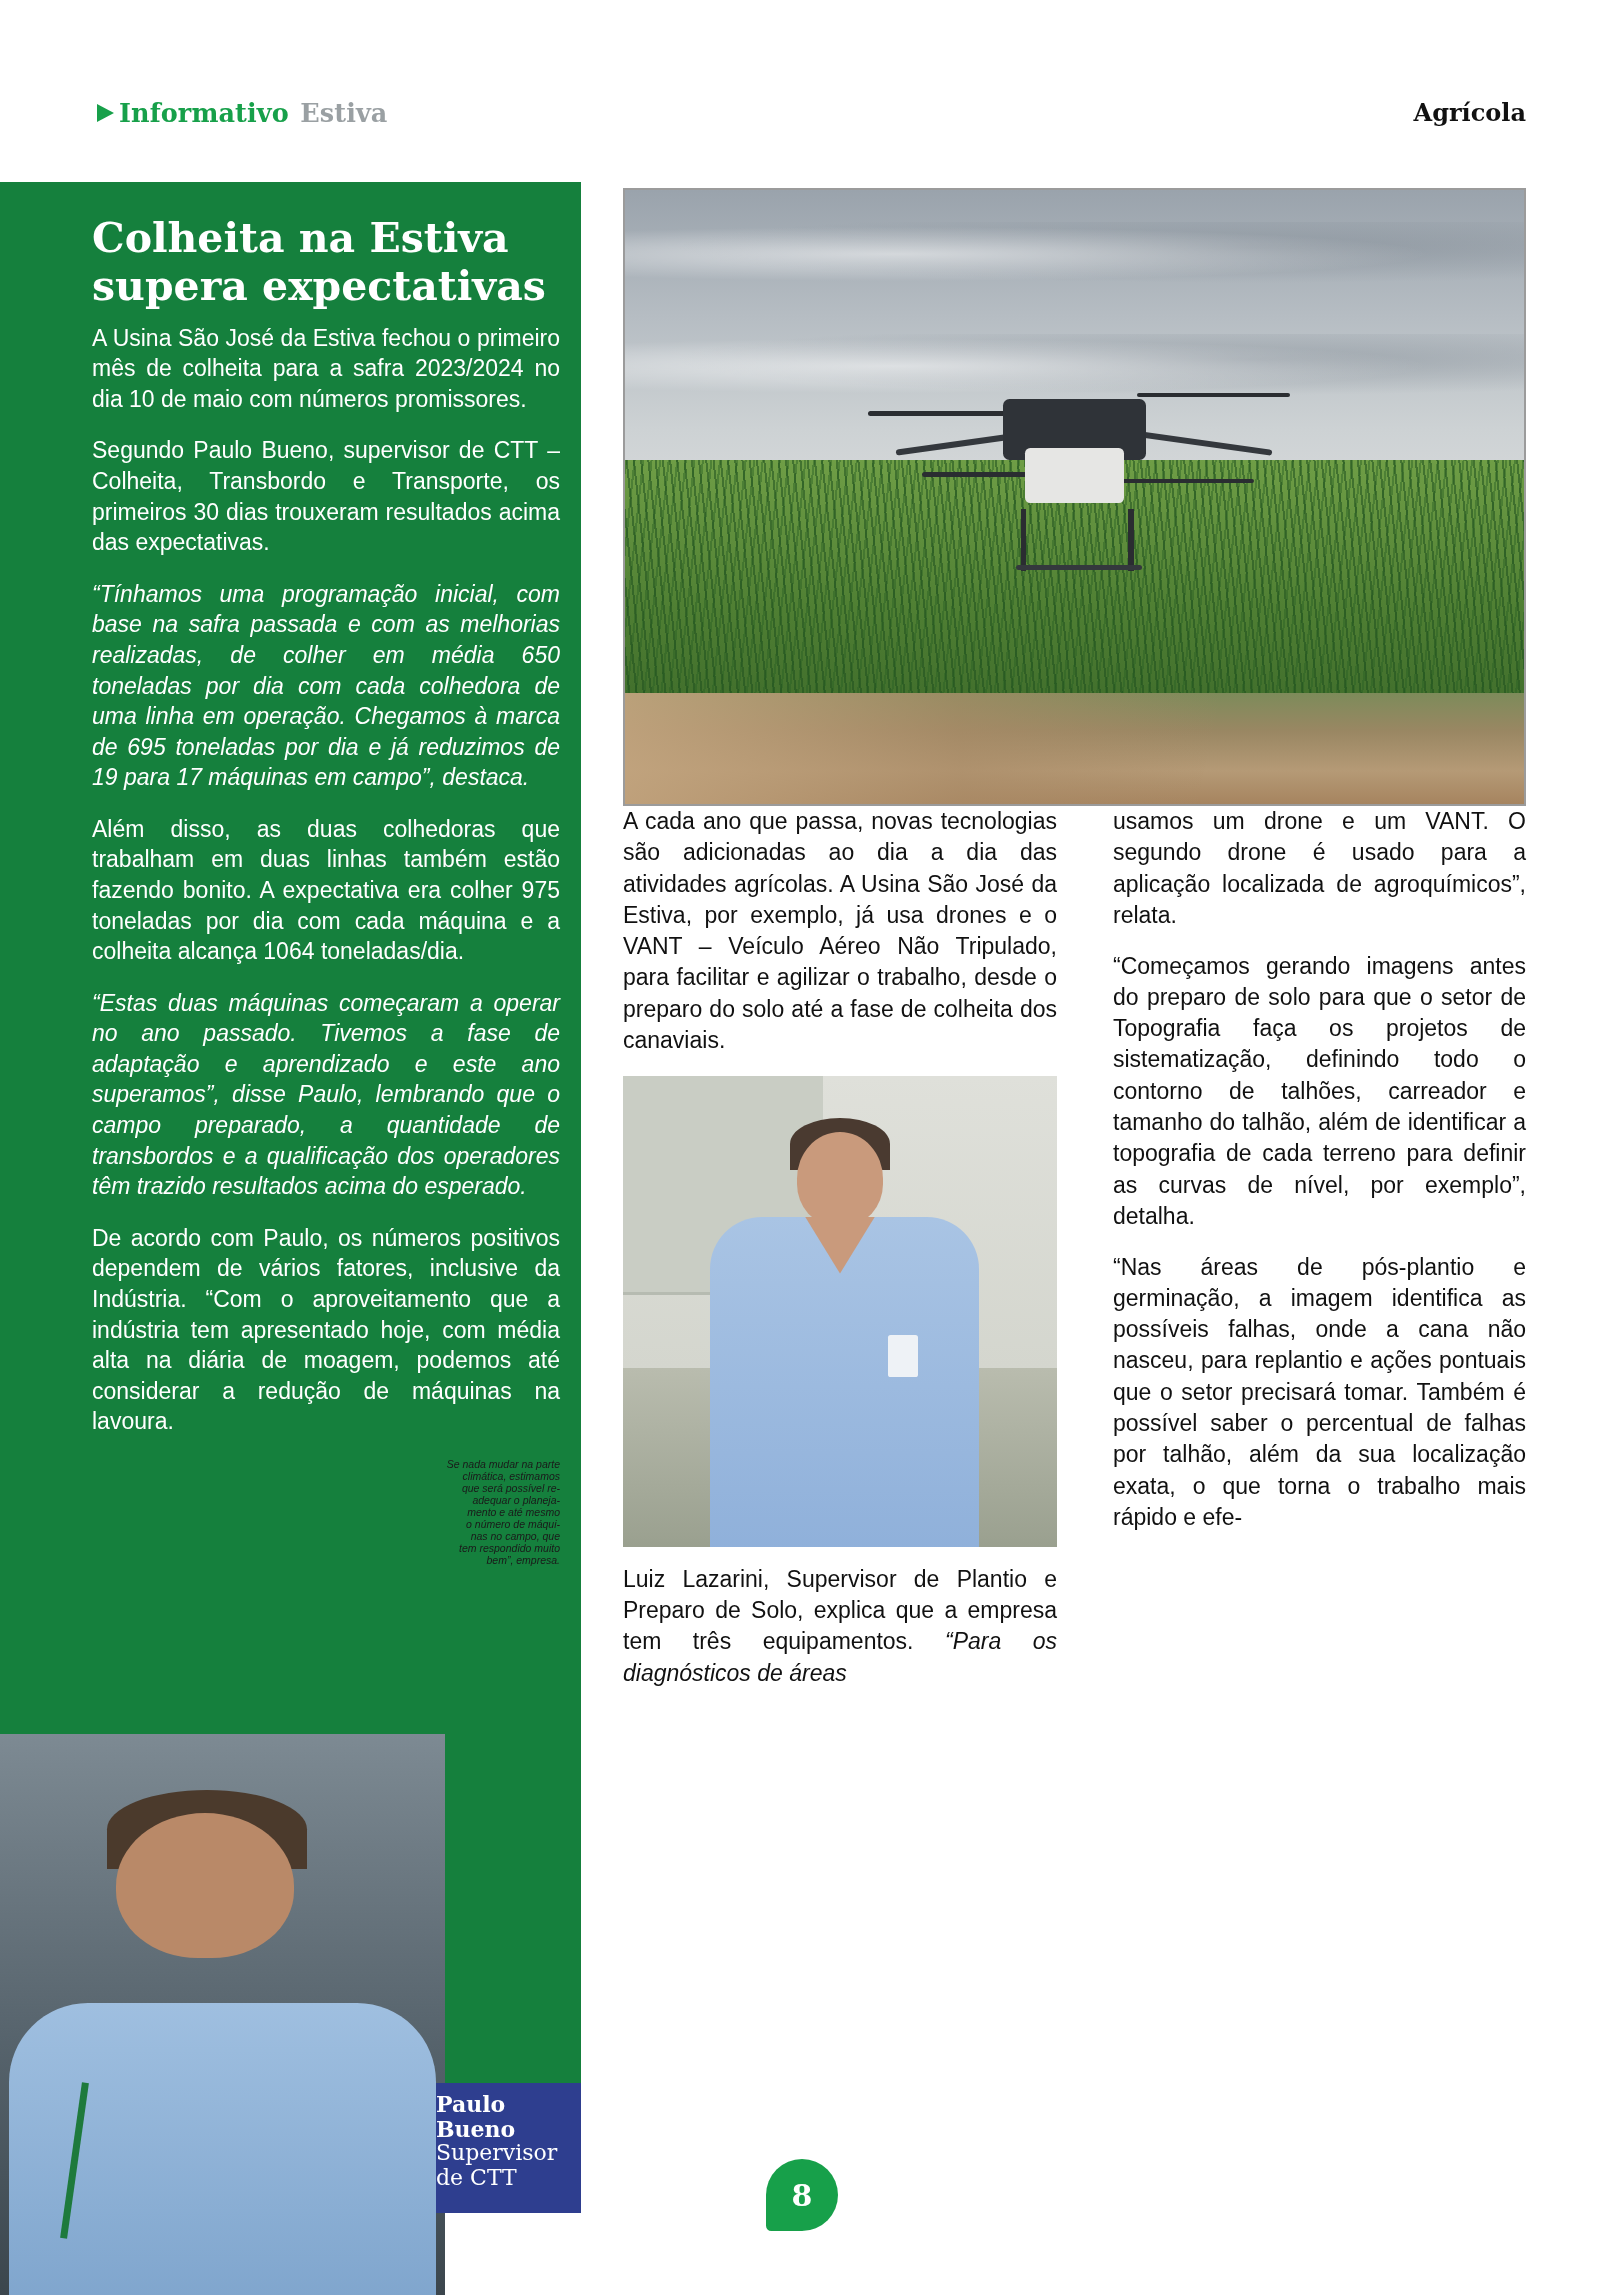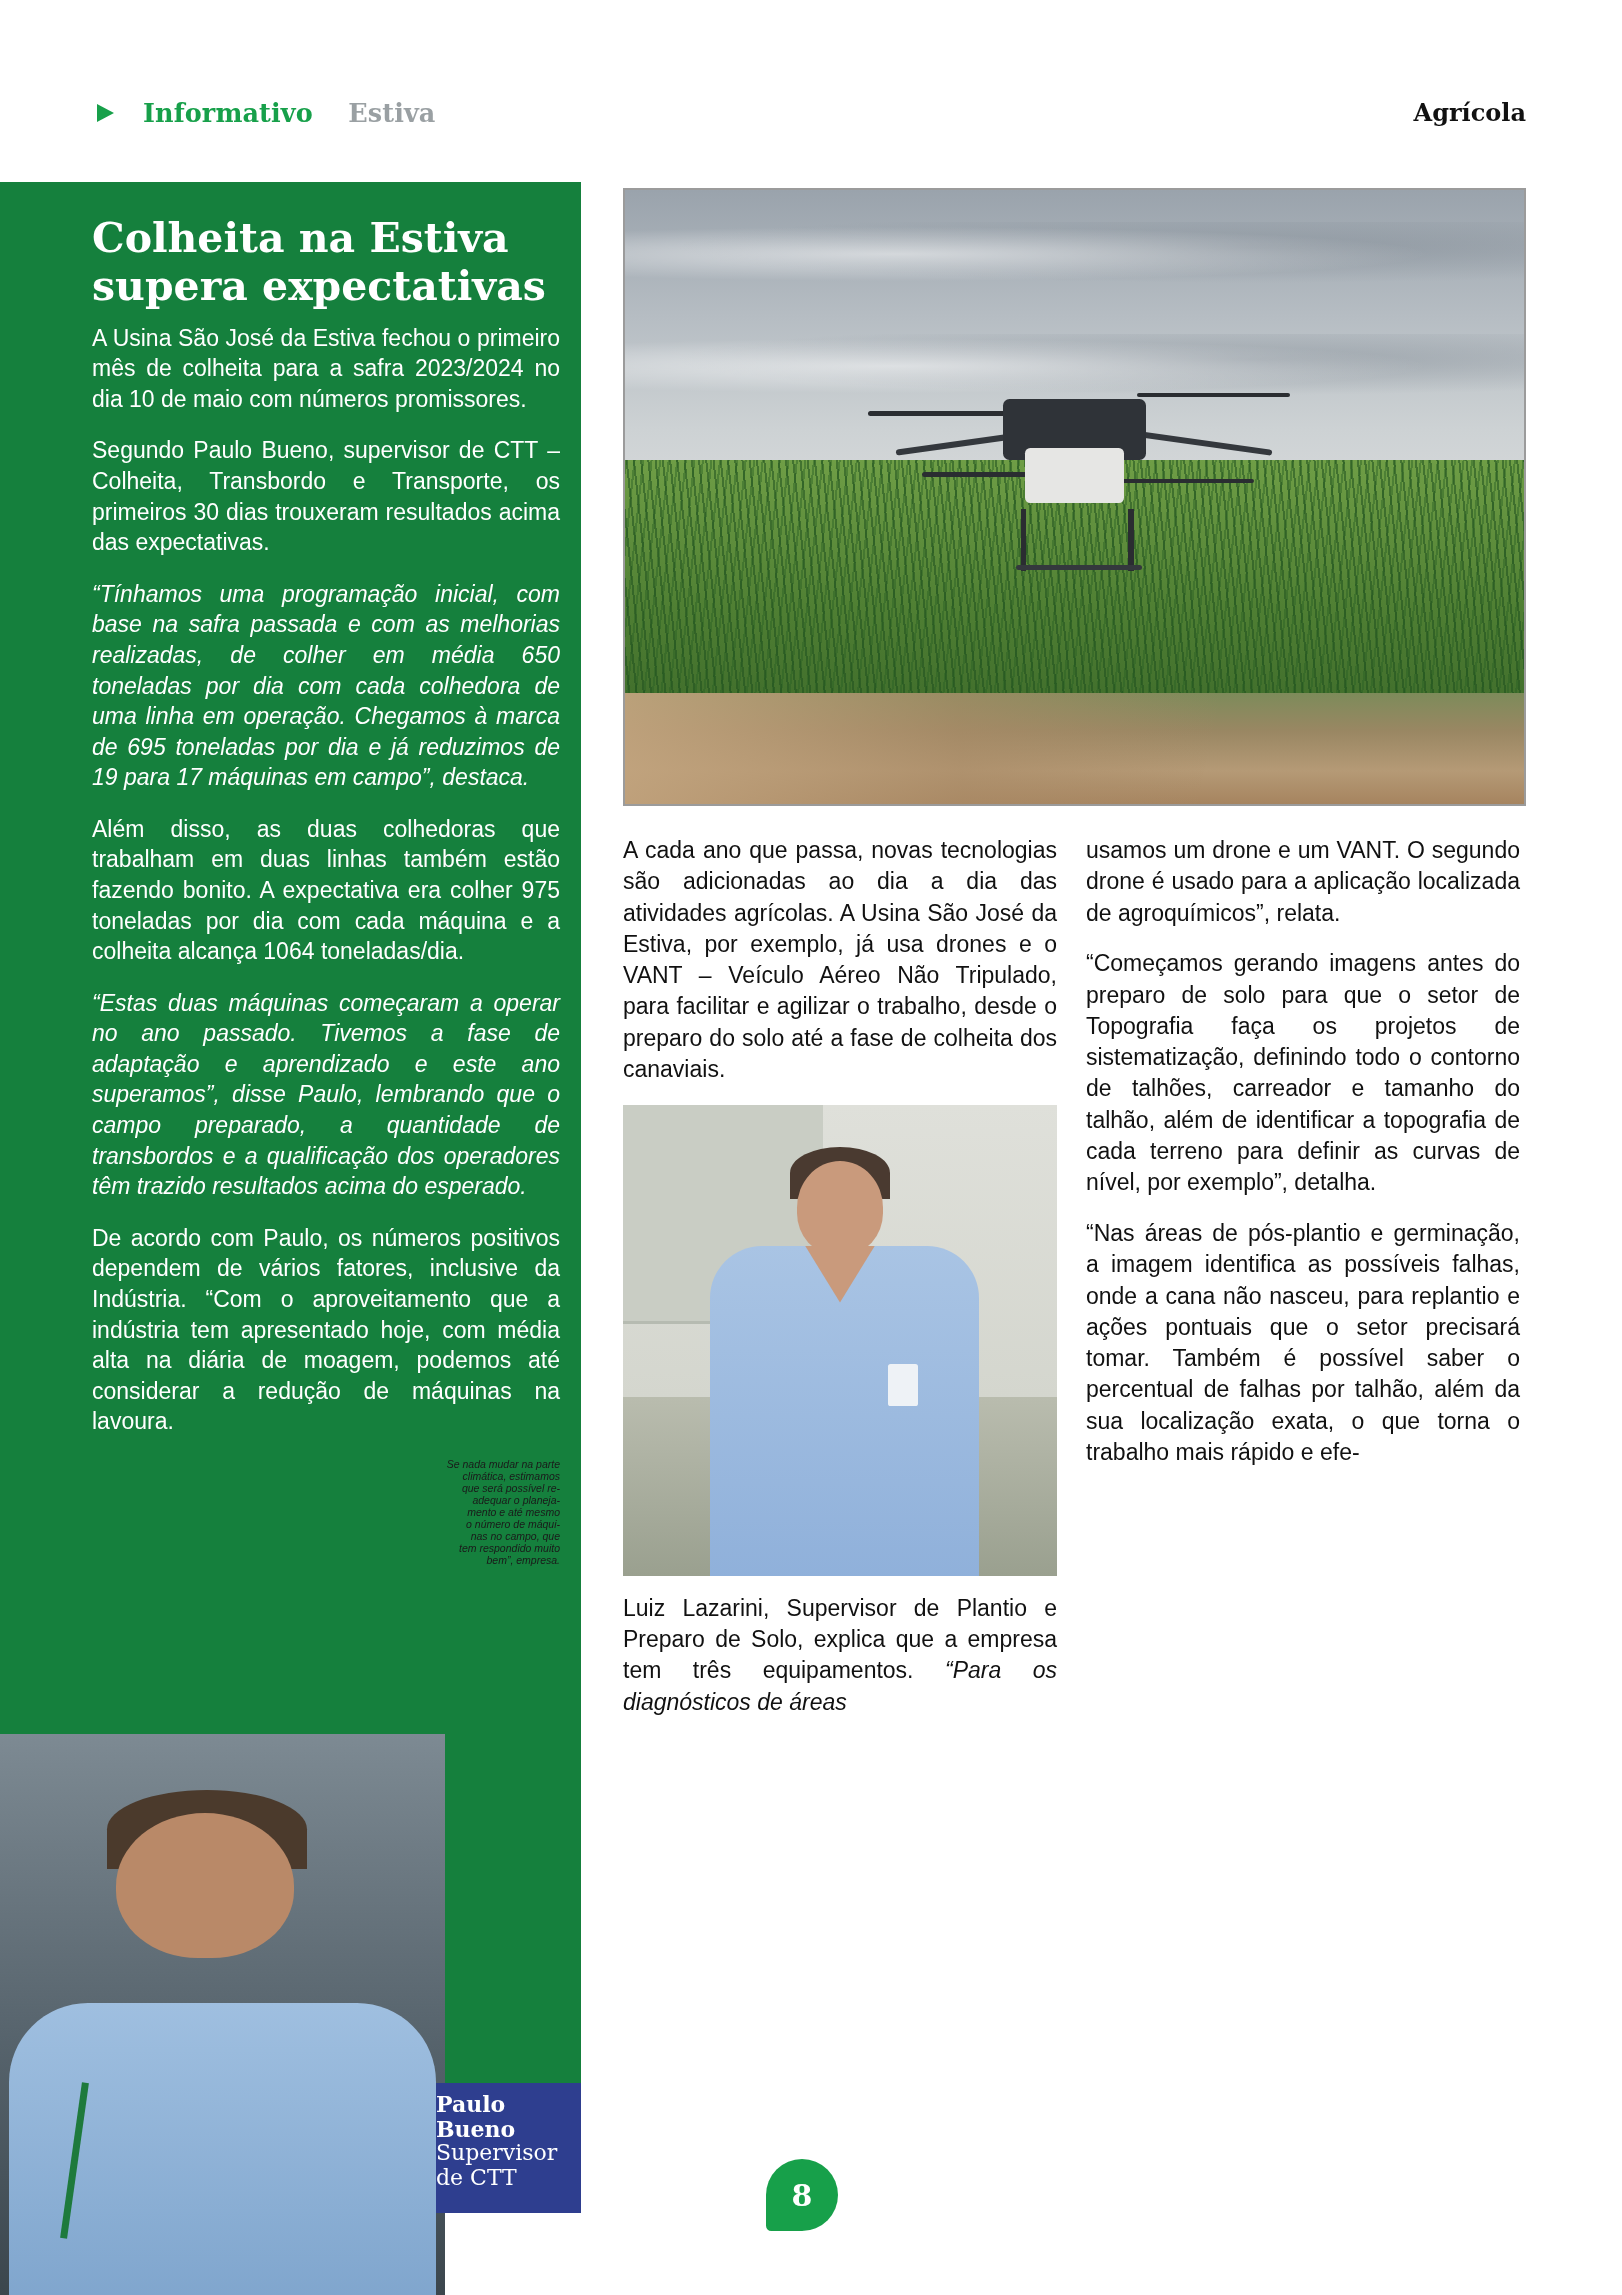--- a/index.html
+++ b/index.html
@@ -22,21 +22,21 @@
     left: 0; top: 0;
     width: 1623px;
     height: 164px;
   }
   .header-left {
     position: absolute;
     left: 97px;
     top: 98px;
     display: flex;
     align-items: center;
-    gap: 29px;
+    gap: 5px;
   }
   .play-triangle {
     width: 0; height: 0;
     border-left: 17px solid #17a04a;
     border-top: 9.8px solid transparent;
     border-bottom: 9.8px solid transparent;
     display: inline-block;
   }
   .header-brand {
     font-family: "DejaVu Serif", serif;
@@ -157,23 +157,22 @@
   }
   .hero-photo {
     width: 903px;
     height: 618px;
     border: 2px solid #9b9b9b;
     box-sizing: border-box;
     overflow: hidden;
     position: relative;
   }
   .body-cols {
-    margin-top: 29px;
     display: flex;
-    gap: 29px;
+    gap: 56px;
   }
   .col {
     width: 434px;
   }
   .col p {
     font-size: 23px;
     line-height: 1.36;
     text-align: justify;
     margin: 0 0 19.6px 0;
     color: #111;

